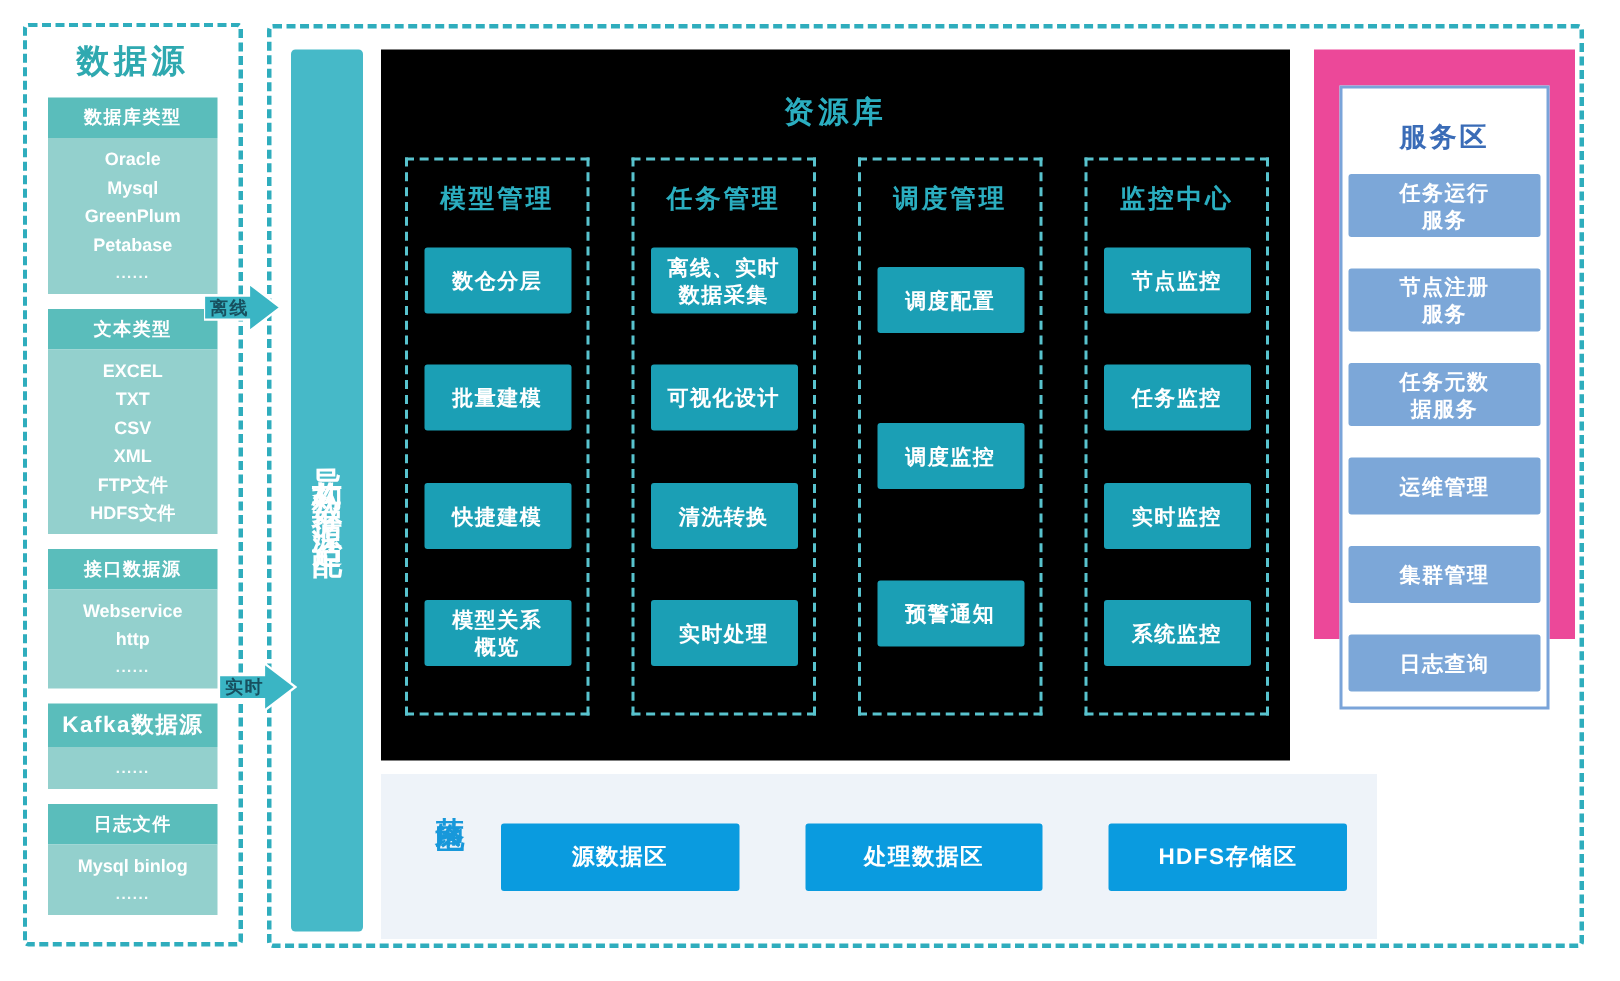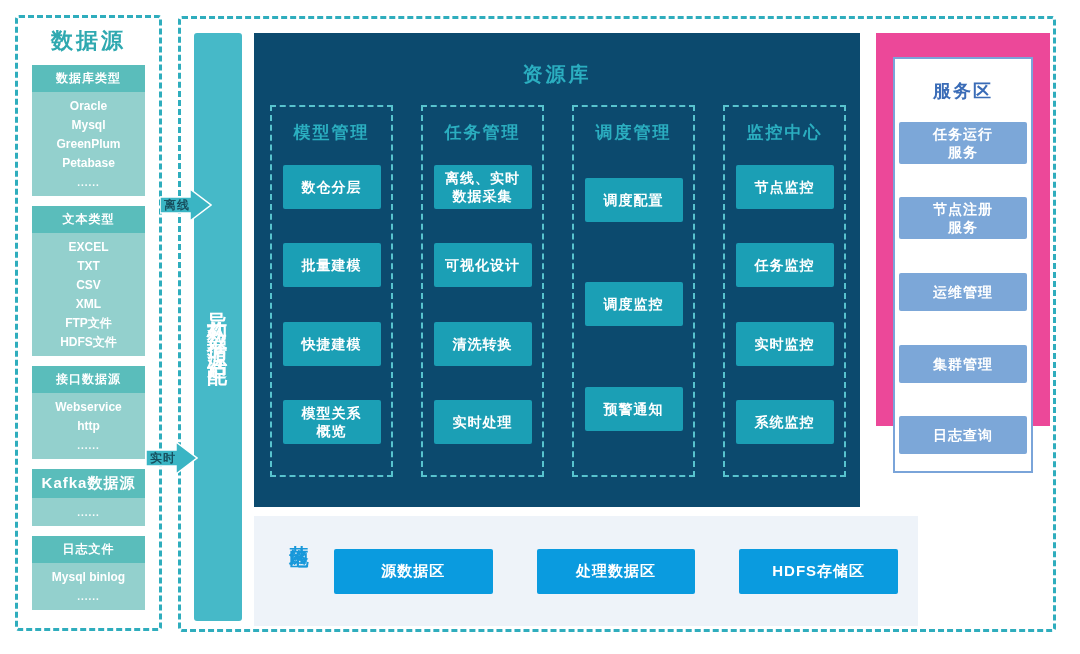--- a/index.html
+++ b/index.html
@@ -24,21 +24,21 @@
   .outer-frame{position:absolute;left:178px;top:16px;width:872px;height:610px;
     border:3px dashed #2fadbd;border-radius:4px;}
 
   
   .adapter-bar{position:absolute;left:194px;top:33px;width:48px;height:588px;
     background:#46b9c8;border-radius:3px;display:flex;align-items:center;justify-content:center;}
   .adapter-label{writing-mode:vertical-lr;text-orientation:upright;color:#ffffff;
     font-size:20px;font-weight:bold;letter-spacing:9px;}
 
   
-  .resource-panel{position:absolute;left:254px;top:33px;width:606px;height:474px;background:#0c4a6e;}
+  .resource-panel{position:absolute;left:254px;top:33px;width:606px;height:474px;background:#000000;}
   .resource-title{font-size:20px;font-weight:bold;color:#2baec0;text-align:center;
     letter-spacing:3px;padding-top:28px;}
   .columns{position:absolute;left:16px;right:14px;top:72px;bottom:30px;display:flex;gap:28px;}
   .rcolumn{flex:1;border:2px dashed #58c3ce;display:flex;flex-direction:column;
     align-items:center;padding:14px 0 14px 0;}
   .rcol-header{font-size:17px;font-weight:bold;color:#2baec0;letter-spacing:2px;margin-bottom:4px;}
   .rcol-slots{flex:1;align-self:stretch;display:flex;flex-direction:column;justify-content:space-around;align-items:center;}
   .rbox{width:98px;min-height:44px;background:#1b9fb5;border-radius:2px;color:#ffffff;
     font-size:14px;font-weight:bold;display:flex;align-items:center;justify-content:center;
     text-align:center;line-height:18px;white-space:pre-line;letter-spacing:1px;}
@@ -60,21 +60,21 @@
   .landing-row{position:absolute;left:80px;right:20px;top:0;bottom:0;display:flex;
     align-items:center;justify-content:center;gap:44px;}
   .landing-box{width:162px;height:45px;background:#0a9bdf;border-radius:2px;color:#ffffff;
     font-size:15px;font-weight:bold;display:flex;align-items:center;justify-content:center;letter-spacing:1px;}
 
   
   .flow-arrow{position:absolute;width:52px;height:36px;}
   .flow-arrow svg{position:absolute;left:0;top:0;}
   .arrow-label{position:absolute;left:1px;top:10px;width:32px;text-align:center;
     color:#17505f;font-size:12px;font-weight:bold;letter-spacing:1px;}
-  .arrow-offline{left:160px;top:187px;}
+  .arrow-offline{left:136px;top:187px;}
   .arrow-realtime{left:146px;top:440px;}
 </style>
 </head>
 <body>
 
 <div class="stage">
 
   <div class="left-panel">
     <div class="lp-title">数据源</div>
 
@@ -181,20 +181,22 @@
   </div>
 
   <div class="service-bg">
     <div class="service-box">
       <div class="service-title">服务区</div>
       <div class="service-items">
         <div class="service-item">任务运行
 服务</div>
         <div class="service-item">节点注册
 服务</div>
+        <div class="service-item">任务元数
+据服务</div>
         <div class="service-item">运维管理</div>
         <div class="service-item">集群管理</div>
         <div class="service-item">日志查询</div>
       </div>
     </div>
   </div>
 
   <div class="landing-panel">
     <div class="landing-title">落地区</div>
     <div class="landing-row">

